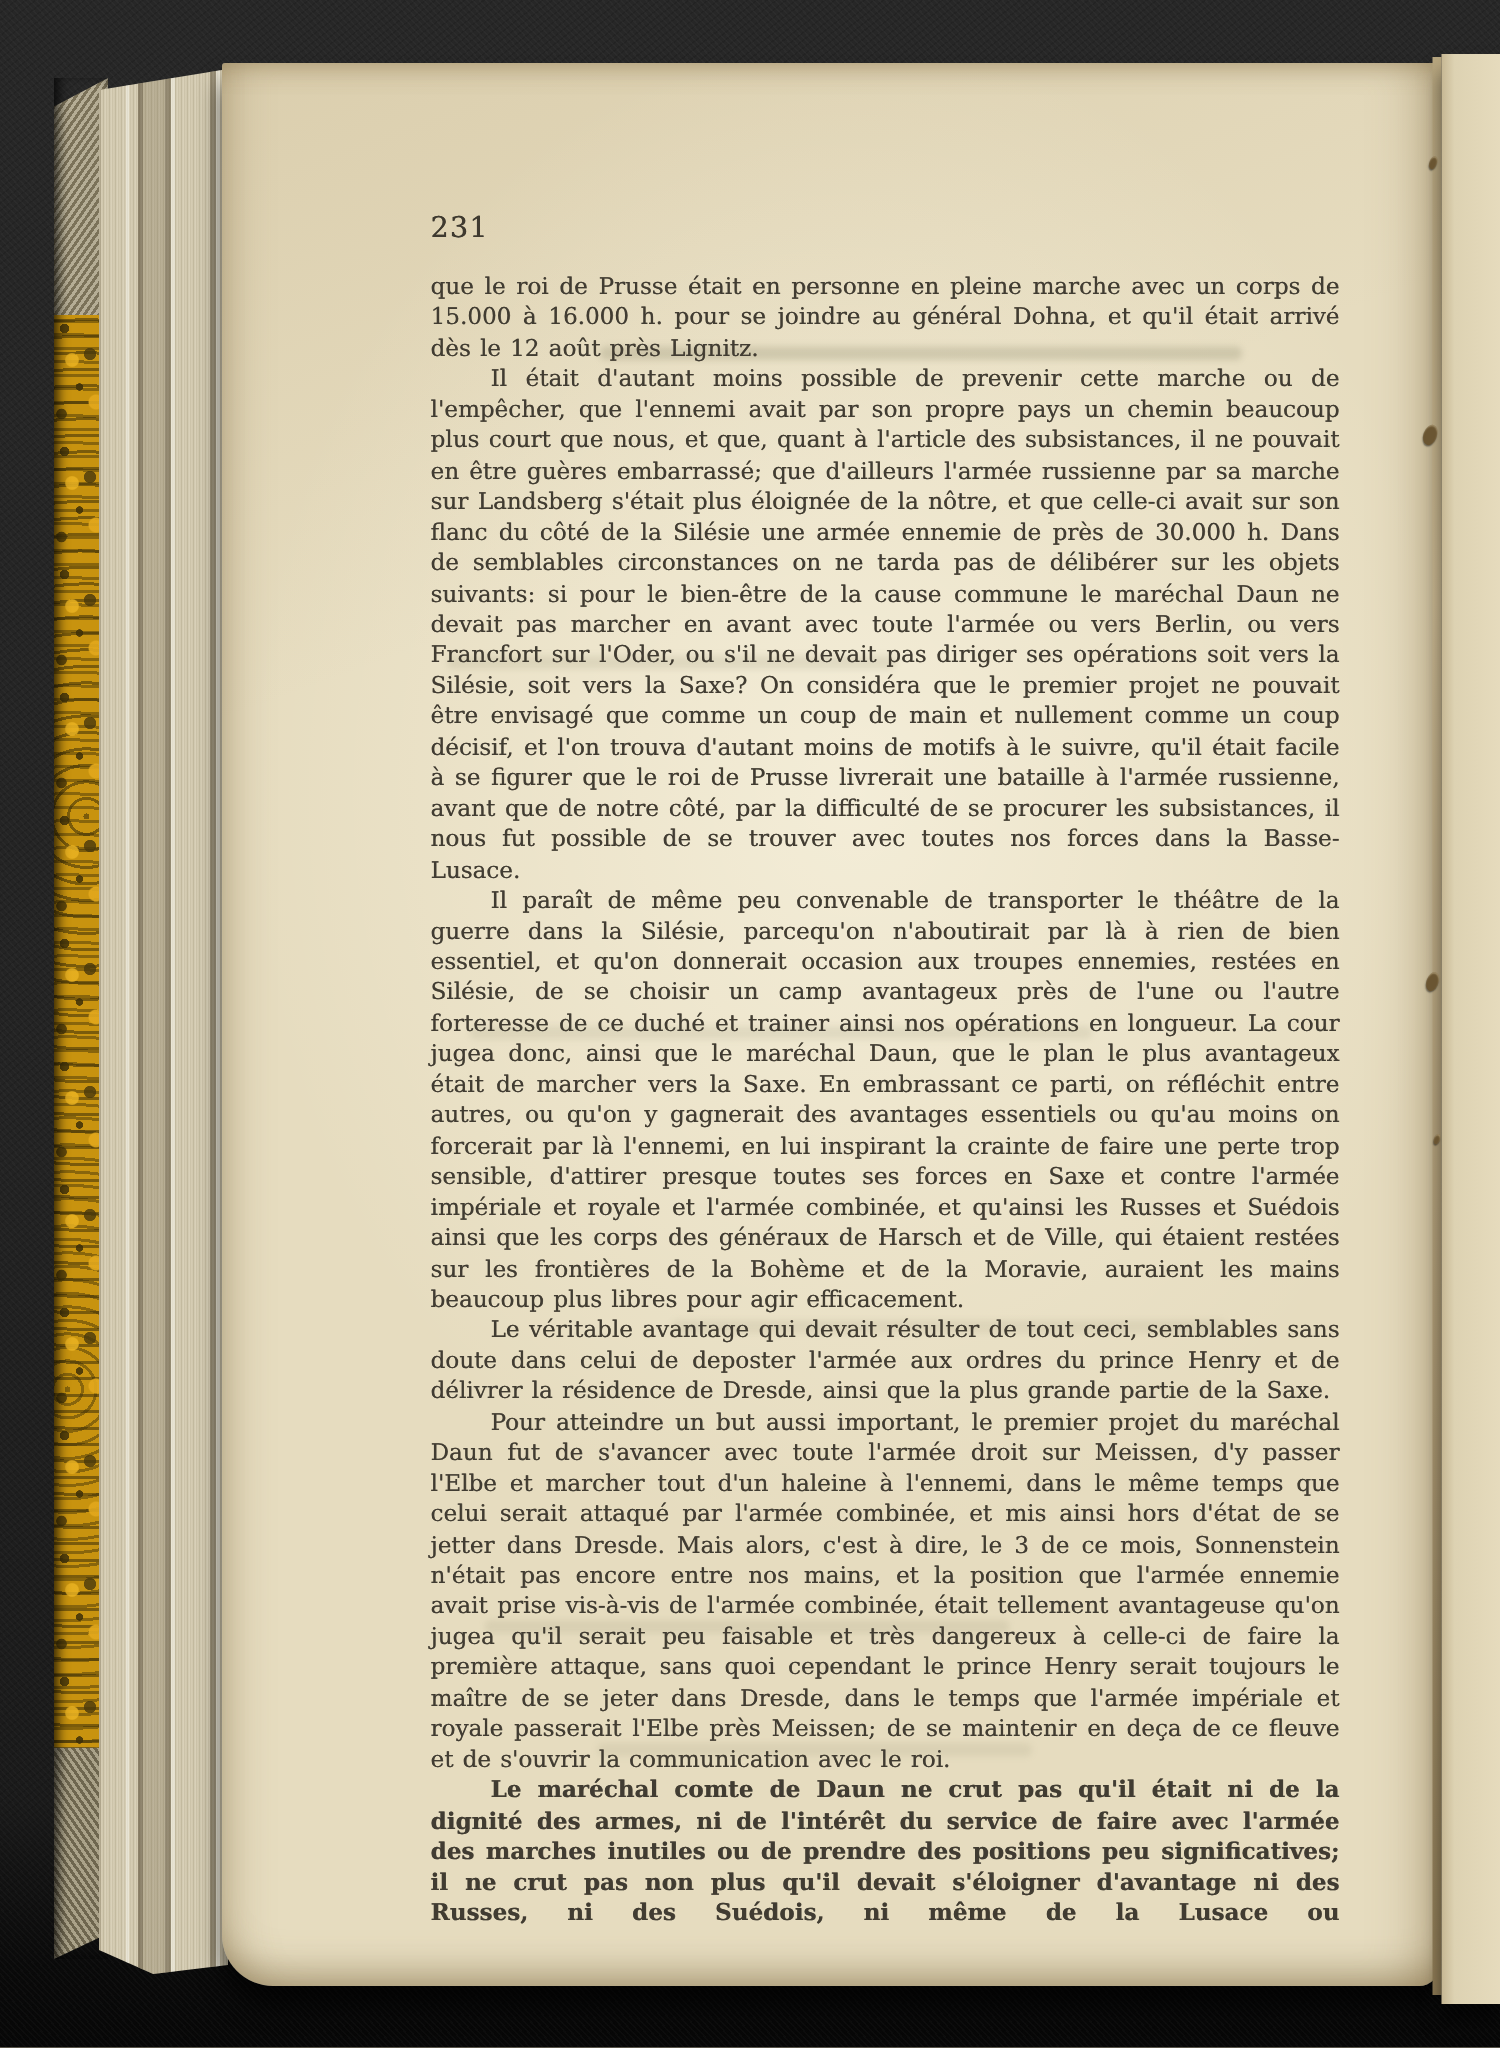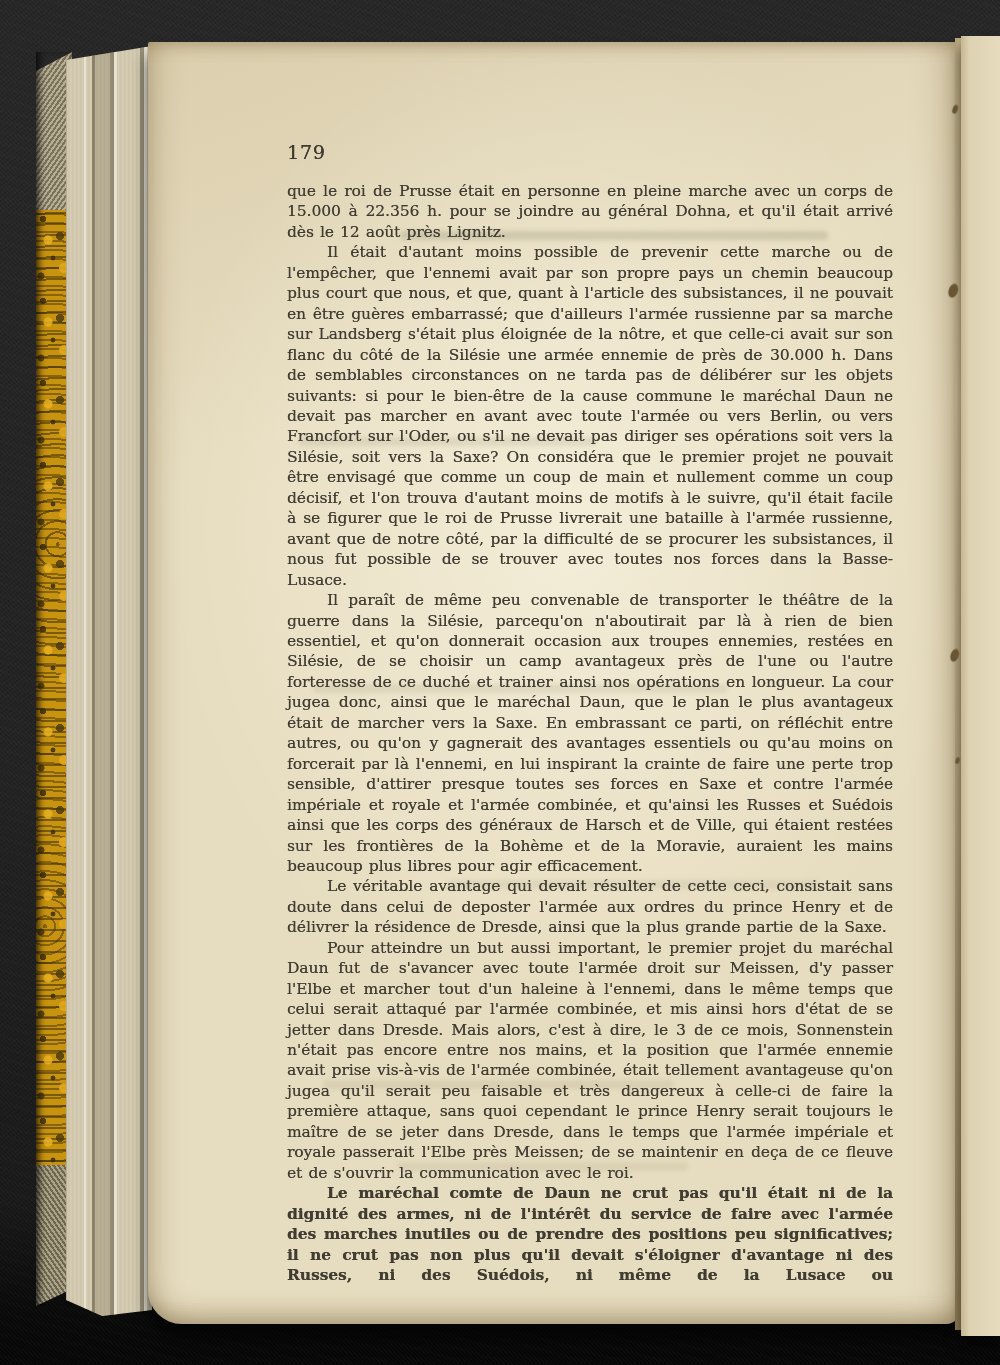--- a/index.html
+++ b/index.html
@@ -139,27 +139,27 @@
 
   <div class="page">
 
     <div class="ghost" style="left:252px; top:189px; width:428px;"></div>
     <div class="ghost" style="left:150px; top:395px; width:300px; opacity:.6;"></div>
     <div class="ghost" style="left:165px; top:642px; width:415px; opacity:.55;"></div>
     <div class="ghost" style="left:300px; top:838px; width:370px; opacity:.5;"></div>
     <div class="ghost" style="left:175px; top:1038px; width:350px; opacity:.55;"></div>
     <div class="ghost" style="left:250px; top:1120px; width:290px; opacity:.5;"></div>
 
-    <div class="page-number">179</div>
+    <div class="page-number">231</div>
 
     <div class="text-block">
-      <p class="no-indent">que le roi de Prusse était en personne en pleine marche avec un corps de 15.000 à 22.356 h. pour se joindre au général Dohna, et qu'il était arrivé dès le 12 août près Lignitz.</p>
+      <p class="no-indent">que le roi de Prusse était en personne en pleine marche avec un corps de 15.000 à 16.000 h. pour se joindre au général Dohna, et qu'il était arrivé dès le 12 août près Lignitz.</p>
       <p>Il était d'autant moins possible de prevenir cette marche ou de l'empêcher, que l'ennemi avait par son propre pays un chemin beaucoup plus court que nous, et que, quant à l'article des subsistances, il ne pouvait en être guères embarrassé; que d'ailleurs l'armée russienne par sa marche sur Landsberg s'était plus éloignée de la nôtre, et que celle-ci avait sur son flanc du côté de la Silésie une armée ennemie de près de 30.000 h. Dans de semblables circonstances on ne tarda pas de délibérer sur les objets suivants: si pour le bien-être de la cause commune le maréchal Daun ne devait pas marcher en avant avec toute l'armée ou vers Berlin, ou vers Francfort sur l'Oder, ou s'il ne devait pas diriger ses opérations soit vers la Silésie, soit vers la Saxe? On considéra que le premier projet ne pouvait être envisagé que comme un coup de main et nullement comme un coup décisif, et l'on trouva d'autant moins de motifs à le suivre, qu'il était facile à se figurer que le roi de Prusse livrerait une bataille à l'armée russienne, avant que de notre côté, par la difficulté de se procurer les subsistances, il nous fut possible de se trouver avec toutes nos forces dans la Basse-Lusace.</p>
       <p>Il paraît de même peu convenable de transporter le théâtre de la guerre dans la Silésie, parcequ'on n'aboutirait par là à rien de bien essentiel, et qu'on donnerait occasion aux troupes ennemies, restées en Silésie, de se choisir un camp avantageux près de l'une ou l'autre forteresse de ce duché et trainer ainsi nos opérations en longueur. La cour jugea donc, ainsi que le maréchal Daun, que le plan le plus avantageux était de marcher vers la Saxe. En embrassant ce parti, on réfléchit entre autres, ou qu'on y gagnerait des avantages essentiels ou qu'au moins on forcerait par là l'ennemi, en lui inspirant la crainte de faire une perte trop sensible, d'attirer presque toutes ses forces en Saxe et contre l'armée impériale et royale et l'armée combinée, et qu'ainsi les Russes et Suédois ainsi que les corps des généraux de Harsch et de Ville, qui étaient restées sur les frontières de la Bohème et de la Moravie, auraient les mains beaucoup plus libres pour agir efficacement.</p>
-      <p>Le véritable avantage qui devait résulter de cette ceci, consistait sans doute dans celui de deposter l'armée aux ordres du prince Henry et de délivrer la résidence de Dresde, ainsi que la plus grande partie de la Saxe.</p>
+      <p>Le véritable avantage qui devait résulter de tout ceci, semblables sans doute dans celui de deposter l'armée aux ordres du prince Henry et de délivrer la résidence de Dresde, ainsi que la plus grande partie de la Saxe.</p>
       <p>Pour atteindre un but aussi important, le premier projet du maréchal Daun fut de s'avancer avec toute l'armée droit sur Meissen, d'y passer l'Elbe et marcher tout d'un haleine à l'ennemi, dans le même temps que celui serait attaqué par l'armée combinée, et mis ainsi hors d'état de se jetter dans Dresde. Mais alors, c'est à dire, le 3 de ce mois, Sonnenstein n'était pas encore entre nos mains, et la position que l'armée ennemie avait prise vis-à-vis de l'armée combinée, était tellement avantageuse qu'on jugea qu'il serait peu faisable et très dangereux à celle-ci de faire la première attaque, sans quoi cependant le prince Henry serait toujours le maître de se jeter dans Dresde, dans le temps que l'armée impériale et royale passerait l'Elbe près Meissen; de se maintenir en deça de ce fleuve et de s'ouvrir la communication avec le roi.</p>
       <p class="continues">Le maréchal comte de Daun ne crut pas qu'il était ni de la dignité des armes, ni de l'intérêt du service de faire avec l'armée des marches inutiles ou de prendre des positions peu significatives; il ne crut pas non plus qu'il devait s'éloigner d'avantage ni des Russes, ni des Suédois, ni même de la Lusace ou</p>
     </div>
   </div>
 
   <div class="crease"></div>
   <div class="facing-page"></div>
   <div class="stitch s1"></div>
   <div class="stitch s2"></div>
   <div class="stitch s3"></div>

